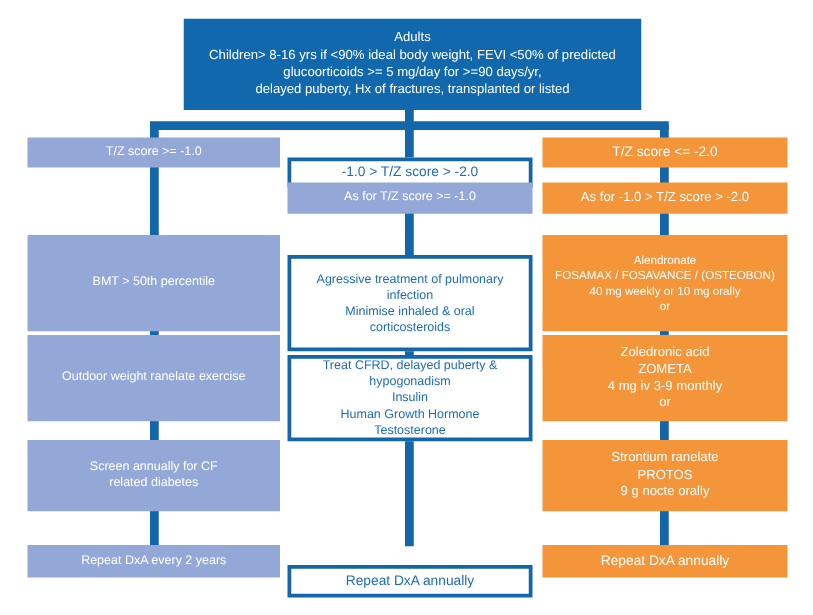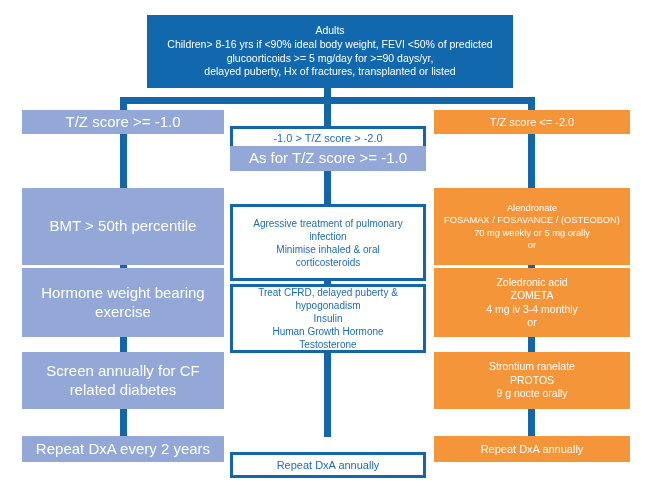--- a/index.html
+++ b/index.html
@@ -32,21 +32,21 @@
   }
   .c-left{left:22px;width:202px;}
   .c-mid{left:230px;width:196px;}
   .c-right{left:434px;width:196px;}
   .r1{top:110px;height:24px;}
   .r2{top:146px;height:25px;}
   .r3{top:188px;height:77px;}
   .r4{top:268px;height:69px;justify-content:center;}
   .r5{top:352px;height:57px;}
   .r6{top:436px;height:26px;}
-  .fill-blue{background:var(--light-blue);color:#fff;font-size:15px;line-height:1.25;}
+  .fill-blue{background:var(--light-blue);color:#fff;font-size:10px;line-height:1.25;}
   .fill-orange{background:var(--orange);color:#fff;font-size:10.5px;line-height:1.28;}
   .outlined{
     background:#fff;border:3px solid var(--line-blue);
     color:var(--mid-text);font-size:10px;line-height:1.3;margin-top:16px;
   }
   .fs-small{font-size:8.6px;line-height:1.34;}
   .fs-med{font-size:9.3px;line-height:1.3;}
   .fs-row{font-size:11px;}
 </style>
 </head>
@@ -73,51 +73,54 @@
   <div class="box c-mid r1 outlined fs-row">
     <span>-1.0 &gt; T/Z score &gt; -2.0</span>
   </div>
   <div class="box c-right r1 fill-orange fs-row">
     <span>T/Z score &lt;= -2.0</span>
   </div>
 
   <div class="box c-mid r2 fill-blue">
     <span>As for T/Z score &gt;= -1.0</span>
   </div>
+  <div class="box c-right r2 fill-orange">
+    <span>As for -1.0 &gt; T/Z score &gt; -2.0</span>
+  </div>
 
   <div class="box c-left r3 fill-blue">
     <span>BMT &gt; 50th percentile</span>
   </div>
   <div class="box c-mid r3 outlined">
     <span>Agressive treatment of pulmonary
 infection
 Minimise inhaled &amp; oral
 corticosteroids</span>
   </div>
   <div class="box c-right r3 fill-orange fs-med">
     <span>Alendronate
 FOSAMAX / FOSAVANCE / (OSTEOBON)
-70 mg weekly or 5 mg orally
+40 mg weekly or 10 mg orally
 or</span>
   </div>
 
   <div class="box c-left r4 fill-blue">
-    <span>Hormone weight bearing exercise</span>
+    <span>Outdoor weight ranelate exercise</span>
   </div>
   <div class="box c-mid r4 outlined">
     <span>Treat CFRD, delayed puberty &amp;
 hypogonadism
 Insulin
 Human Growth Hormone
 Testosterone</span>
   </div>
   <div class="box c-right r4 fill-orange">
     <span>Zoledronic acid
 ZOMETA
-4 mg iv 3-4 monthly
+4 mg iv 3-9 monthly
 or</span>
   </div>
 
   <div class="box c-left r5 fill-blue">
     <span>Screen annually for CF
 related diabetes</span>
   </div>
   <div class="box c-right r5 fill-orange">
     <span>Strontium ranelate
 PROTOS

